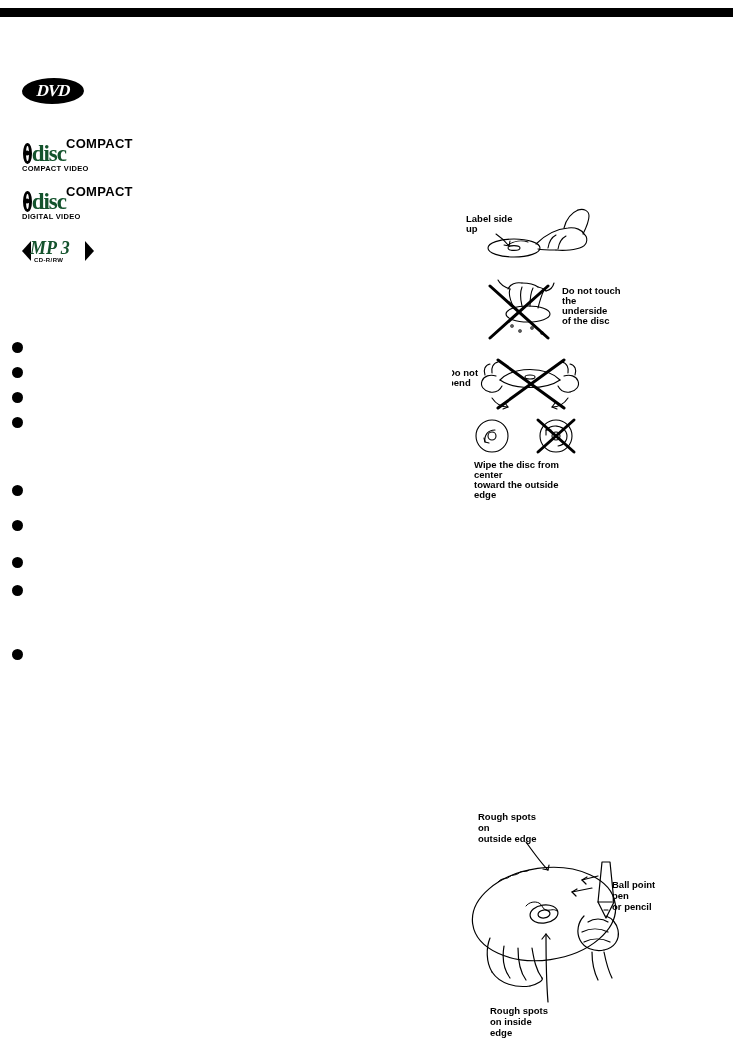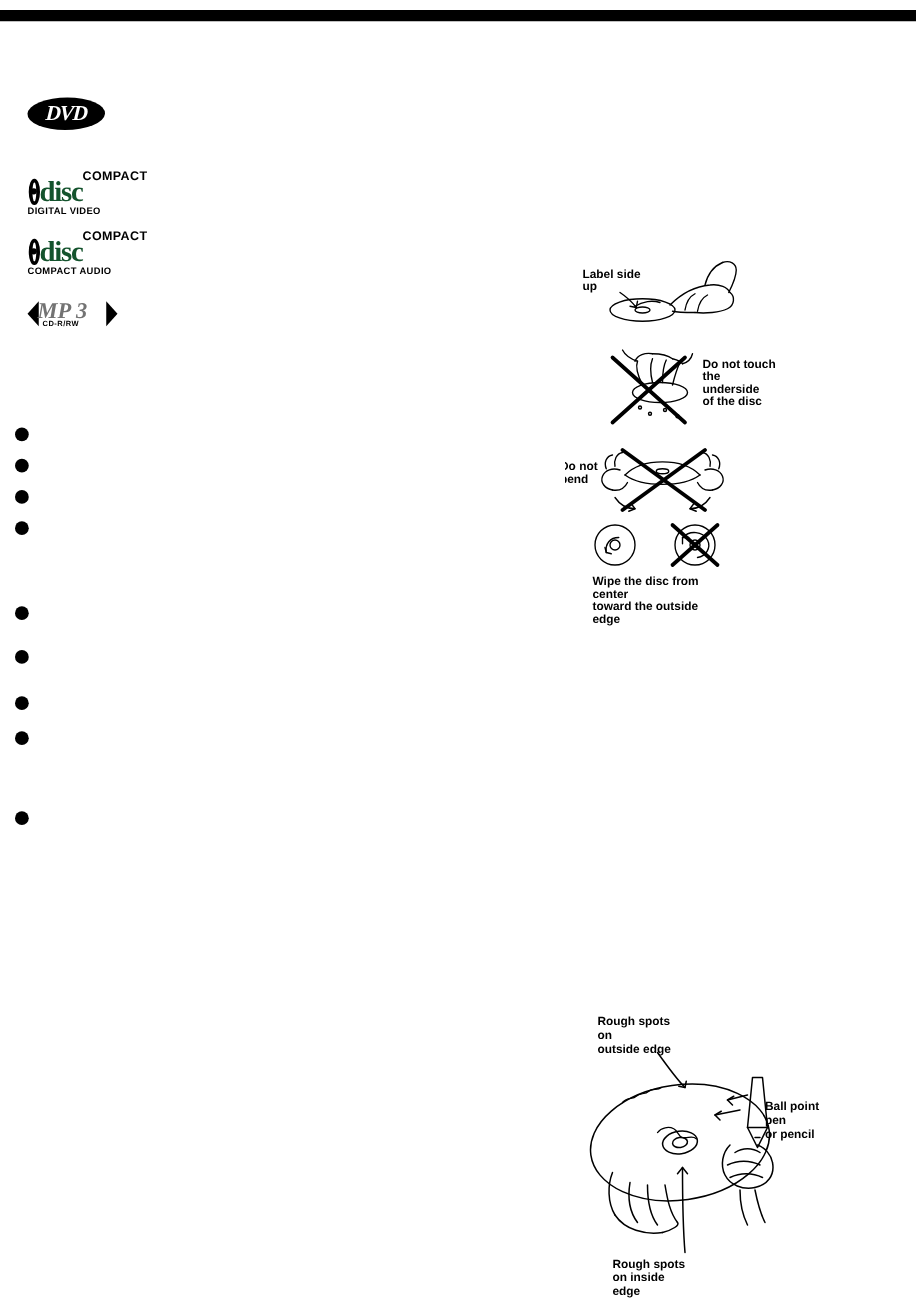--- a/index.html
+++ b/index.html
@@ -88,21 +88,21 @@
     position: absolute;
     left: 50%; top: 50%;
     width: 5px; height: 5px;
     background: #000;
     border-radius: 50%;
     transform: translate(-50%, -50%);
   }
   .cd-top {
     position: absolute;
     left: 44px; top: 0px;
-    font-size: 10px;
+    font-size: 13px;
     font-weight: bold;
     letter-spacing: 0.3px;
     color: #000;
   }
   .cd-bottom {
     position: absolute;
     left: 0px; top: 28px;
     font-size: 7.5px;
     font-weight: bold;
     letter-spacing: 0.3px;
@@ -124,21 +124,21 @@
   }
   .mp3-mark .arrow-l { left: 0; border-right: 9px solid #000; }
   .mp3-mark .arrow-r { right: 0; border-left: 9px solid #000; }
   .mp3-mark .mp3-text {
     position: absolute;
     left: 8px; top: 0px;
     font-family: "Liberation Serif", serif;
     font-style: italic;
     font-weight: bold;
     font-size: 18px;
-    color: #737373;
+    color: #14532d;
   }
   .mp3-mark .mp3-sub {
     position: absolute;
     left: 12px; top: 19px;
     font-size: 6px;
     font-weight: bold;
     letter-spacing: 0.4px;
     color: #000;
   }
 
@@ -210,32 +210,32 @@
       <div class="dvd-mark">DVD</div>
     </div>
 
     <div class="logo logo-cdv">
       <div class="cd-mark">
         <div class="cd-top">COMPACT</div>
         <div class="cd-disc">
           <span class="ring"></span>
           <span class="dd">disc</span>
         </div>
-        <div class="cd-bottom">DIGITAL VIDEO</div>
+        <div class="cd-bottom">COMPACT VIDEO</div>
       </div>
     </div>
 
     <div class="logo logo-cda">
       <div class="cd-mark">
         <div class="cd-top">COMPACT</div>
         <div class="cd-disc">
           <span class="ring"></span>
           <span class="dd">disc</span>
         </div>
-        <div class="cd-bottom">COMPACT AUDIO</div>
+        <div class="cd-bottom">DIGITAL VIDEO</div>
       </div>
     </div>
 
     <div class="logo logo-mp3">
       <div class="mp3-mark">
         <span class="arrow-l"></span>
         <span class="mp3-text">MP 3</span>
         <span class="mp3-sub">CD-R/RW</span>
         <span class="arrow-r"></span>
       </div>

